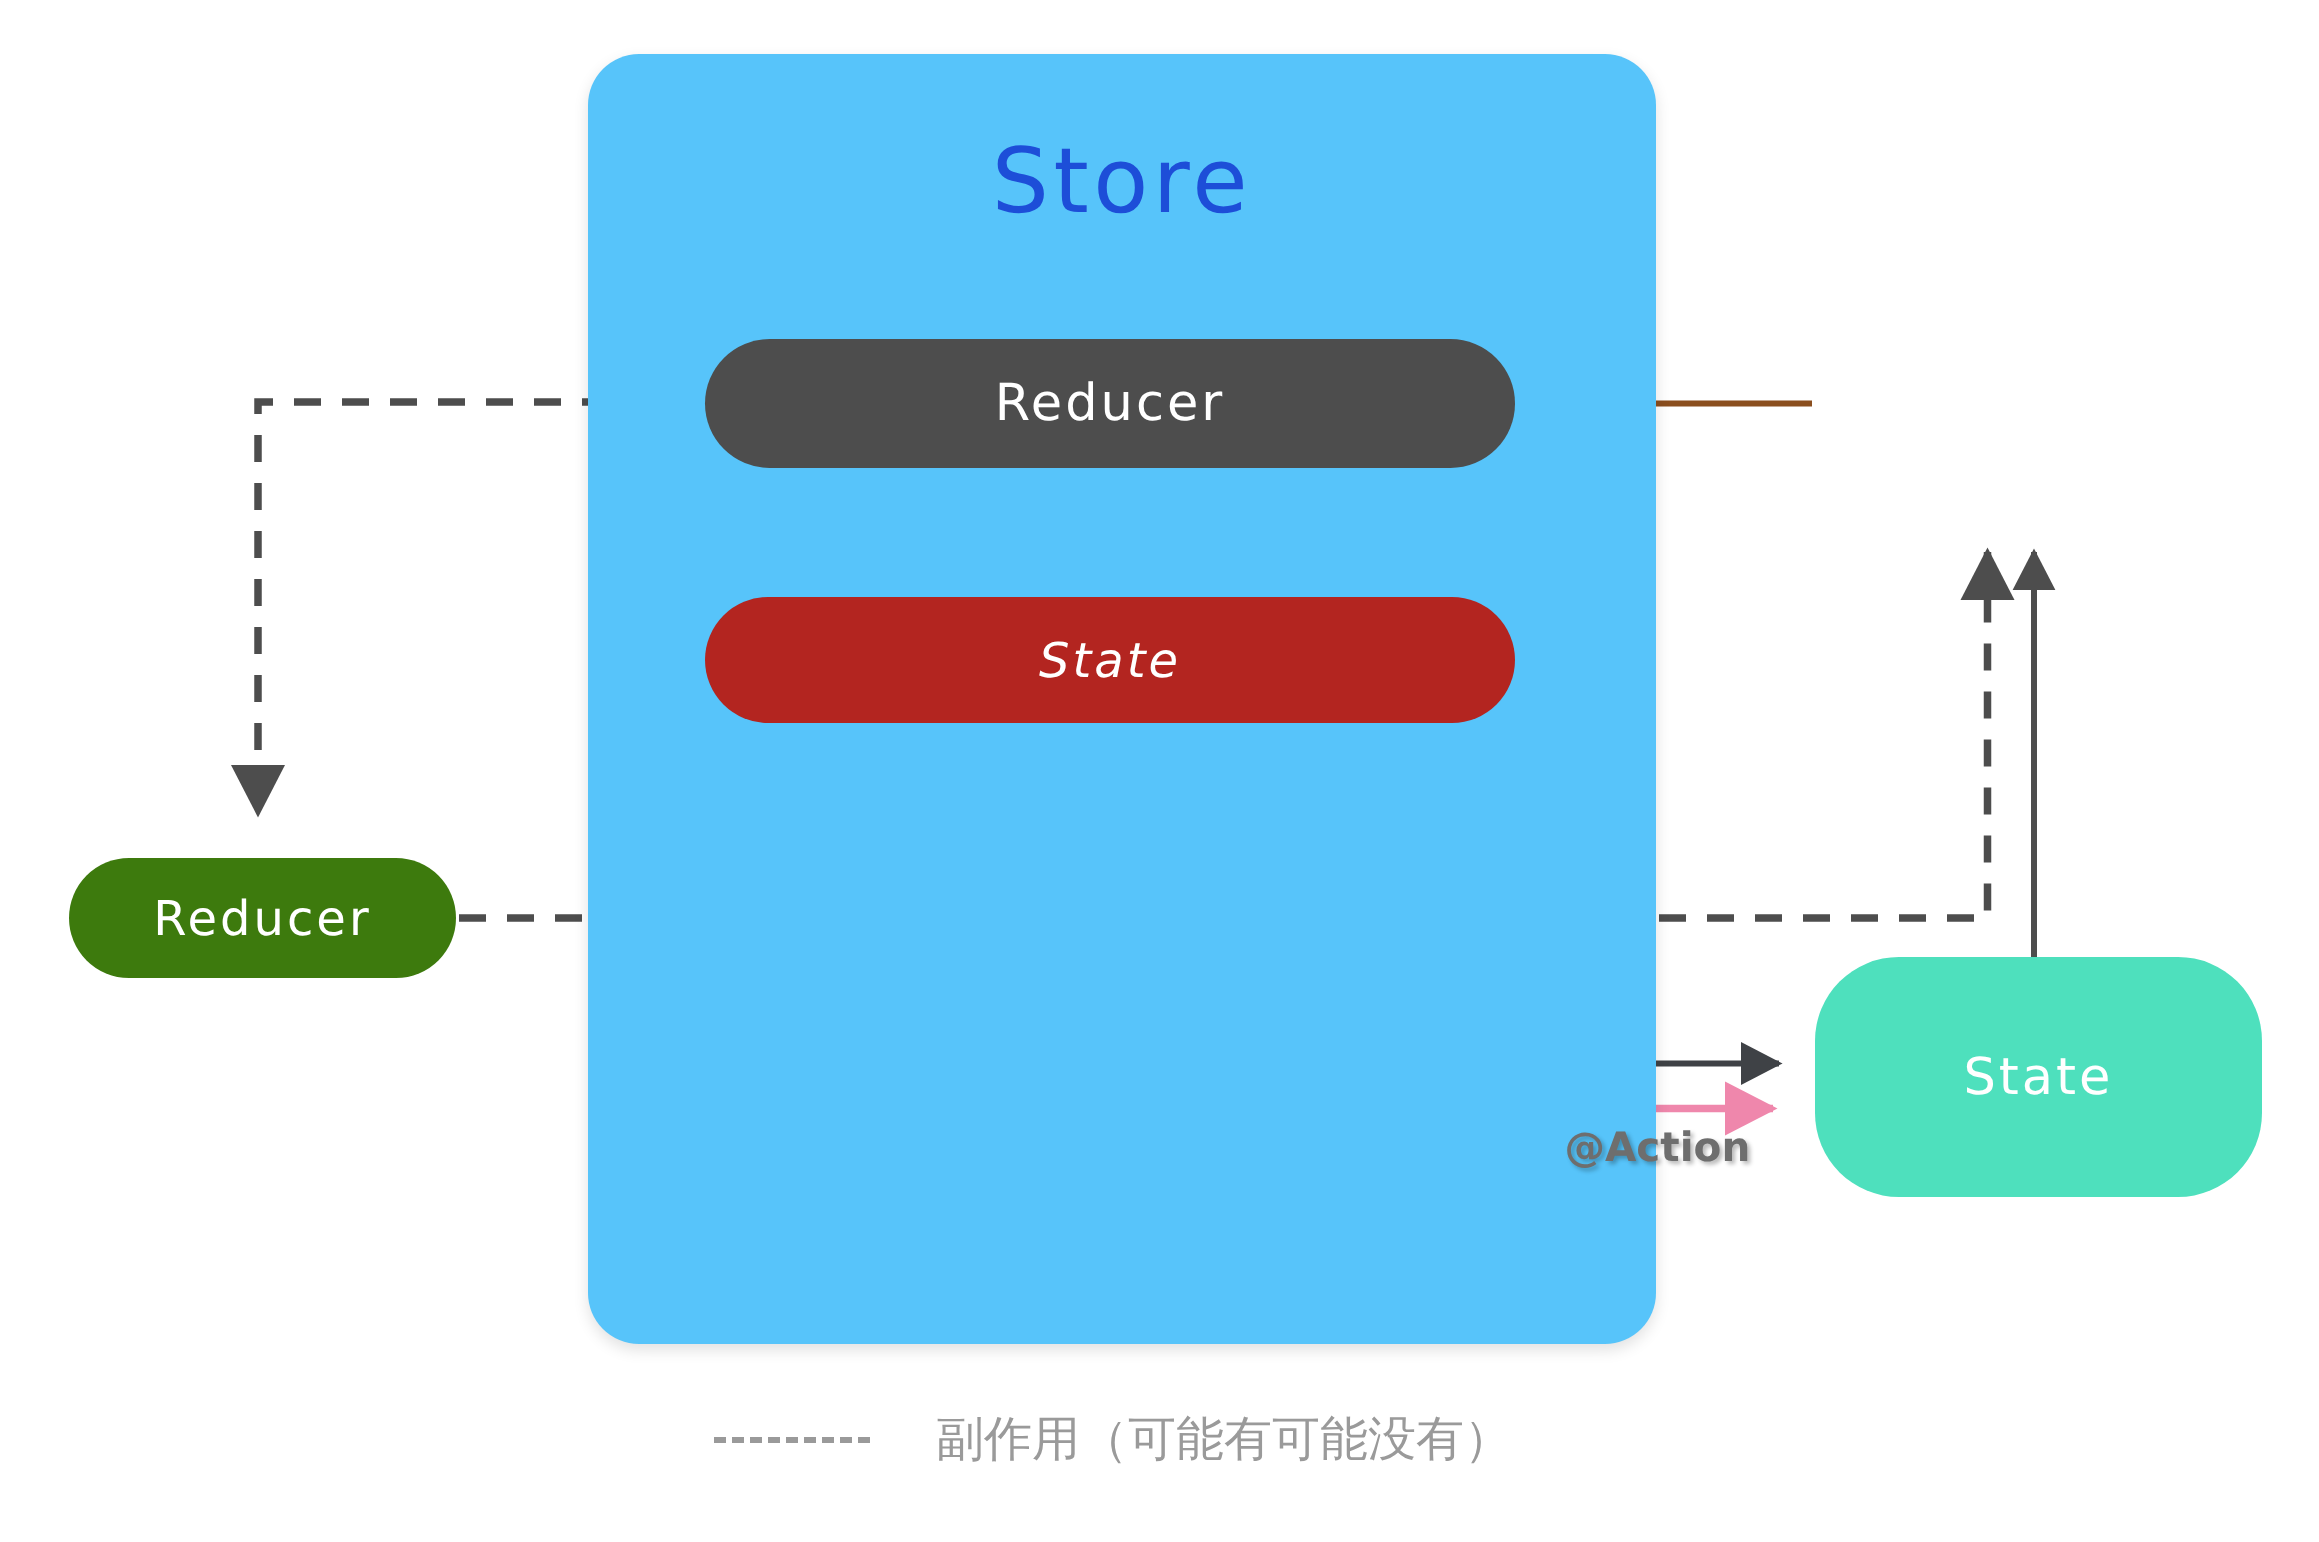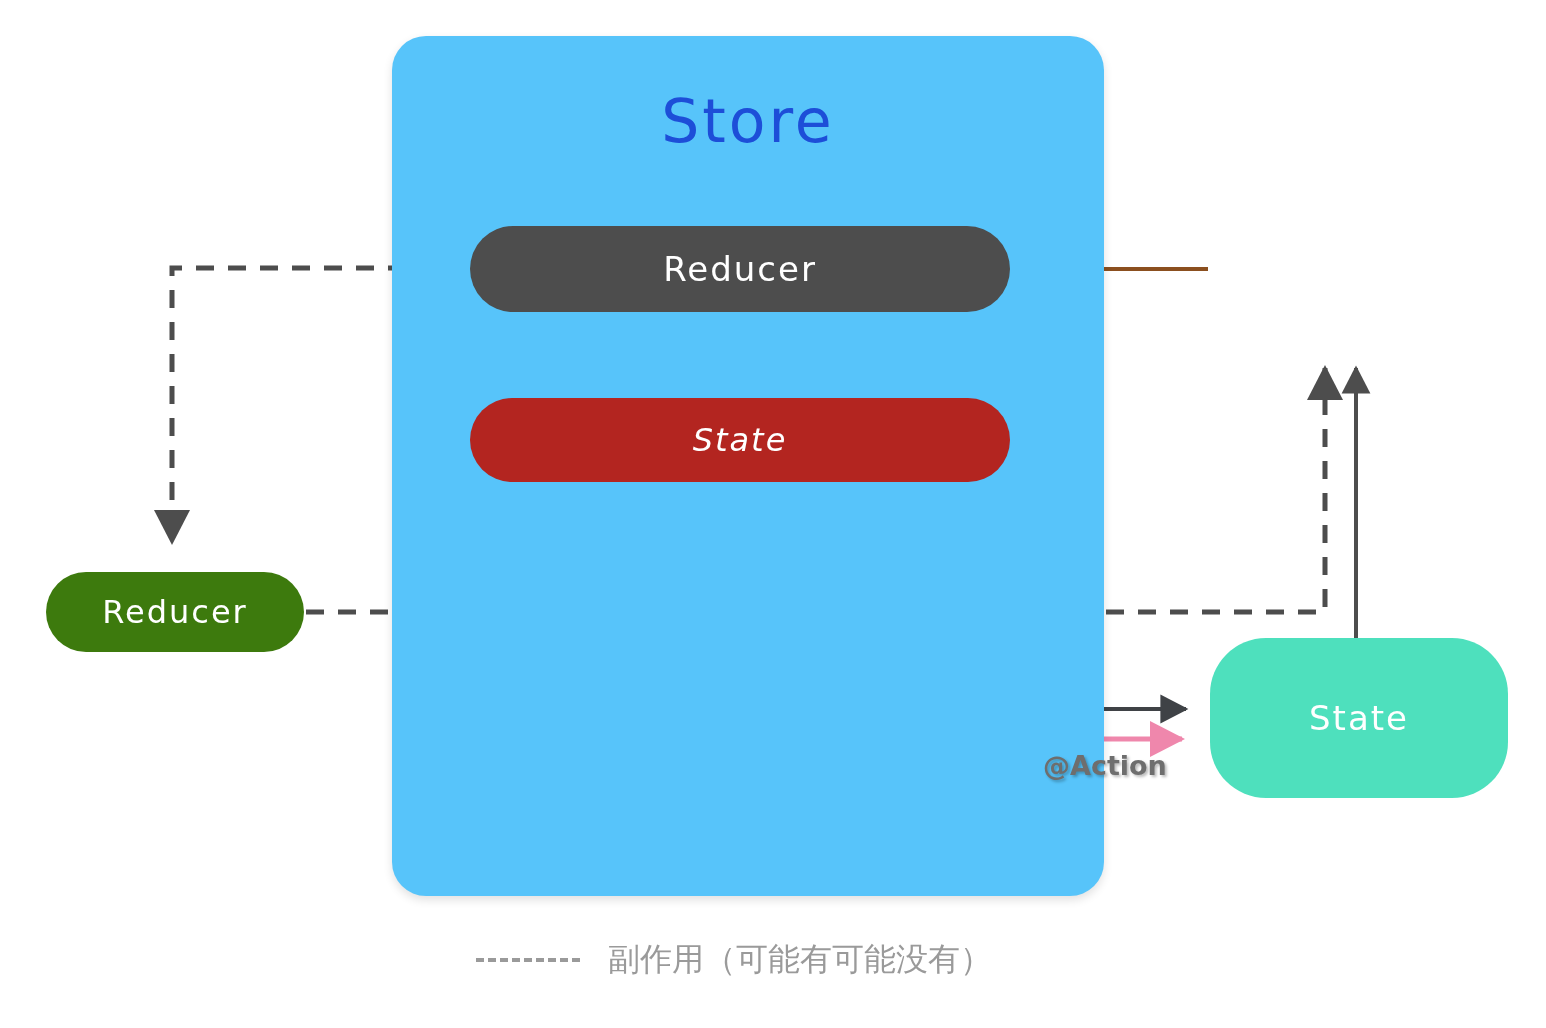--- a/index.html
+++ b/index.html
@@ -120,21 +120,21 @@
     user-select: none;
   }
 
   
   #legend {
     position: absolute;
     left: 476px;
     top: 938px;
     display: flex;
     align-items: center;
-    gap: 28px;
+    gap: 44px;
     user-select: none;
   }
   #legend-dash {
     width: 104px;
     height: 0;
     border-top: 4px dashed #9a9a9a;
   }
   #legend-text {
     font-family: "DejaVu Sans", sans-serif;
     font-size: 32px;

